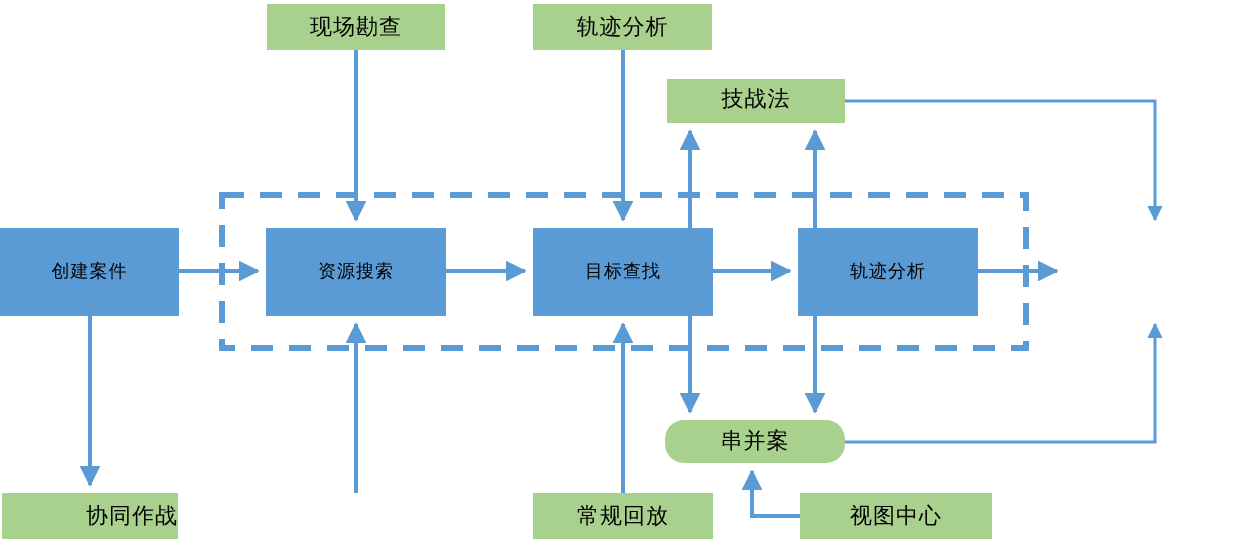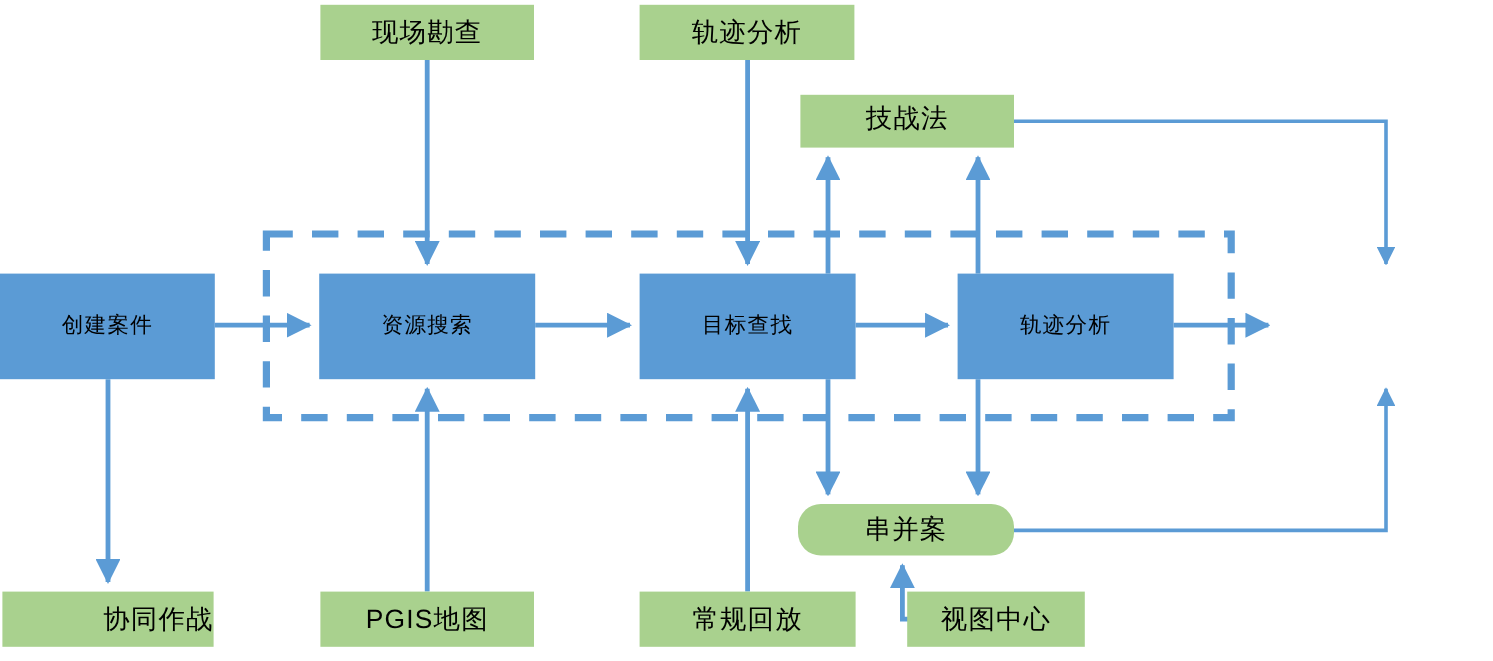--- a/index.html
+++ b/index.html
@@ -119,25 +119,22 @@
   </div>
 
   <div class="node secondary" style="left:665px;top:420px;width:180px;height:43px;border-radius:19px;">
     <span>串并案</span>
   </div>
 
   <div class="node secondary" style="left:2px;top:493px;width:176px;height:46px;justify-content:flex-end;">
     <span>协同作战</span>
   </div>
 
-  <div class="node secondary" style="left:267px;top:493px;width:178px;height:46px;">
-    <span>PGIS地图</span>
-  </div>
 
   <div class="node secondary" style="left:533px;top:493px;width:180px;height:46px;">
     <span>常规回放</span>
   </div>
 
-  <div class="node secondary" style="left:756px;top:493px;width:148px;height:46px;">
+  <div class="node secondary" style="left:800px;top:493px;width:192px;height:46px;">
     <span>视图中心</span>
   </div>
 
 </div>
 
 </body></html>

